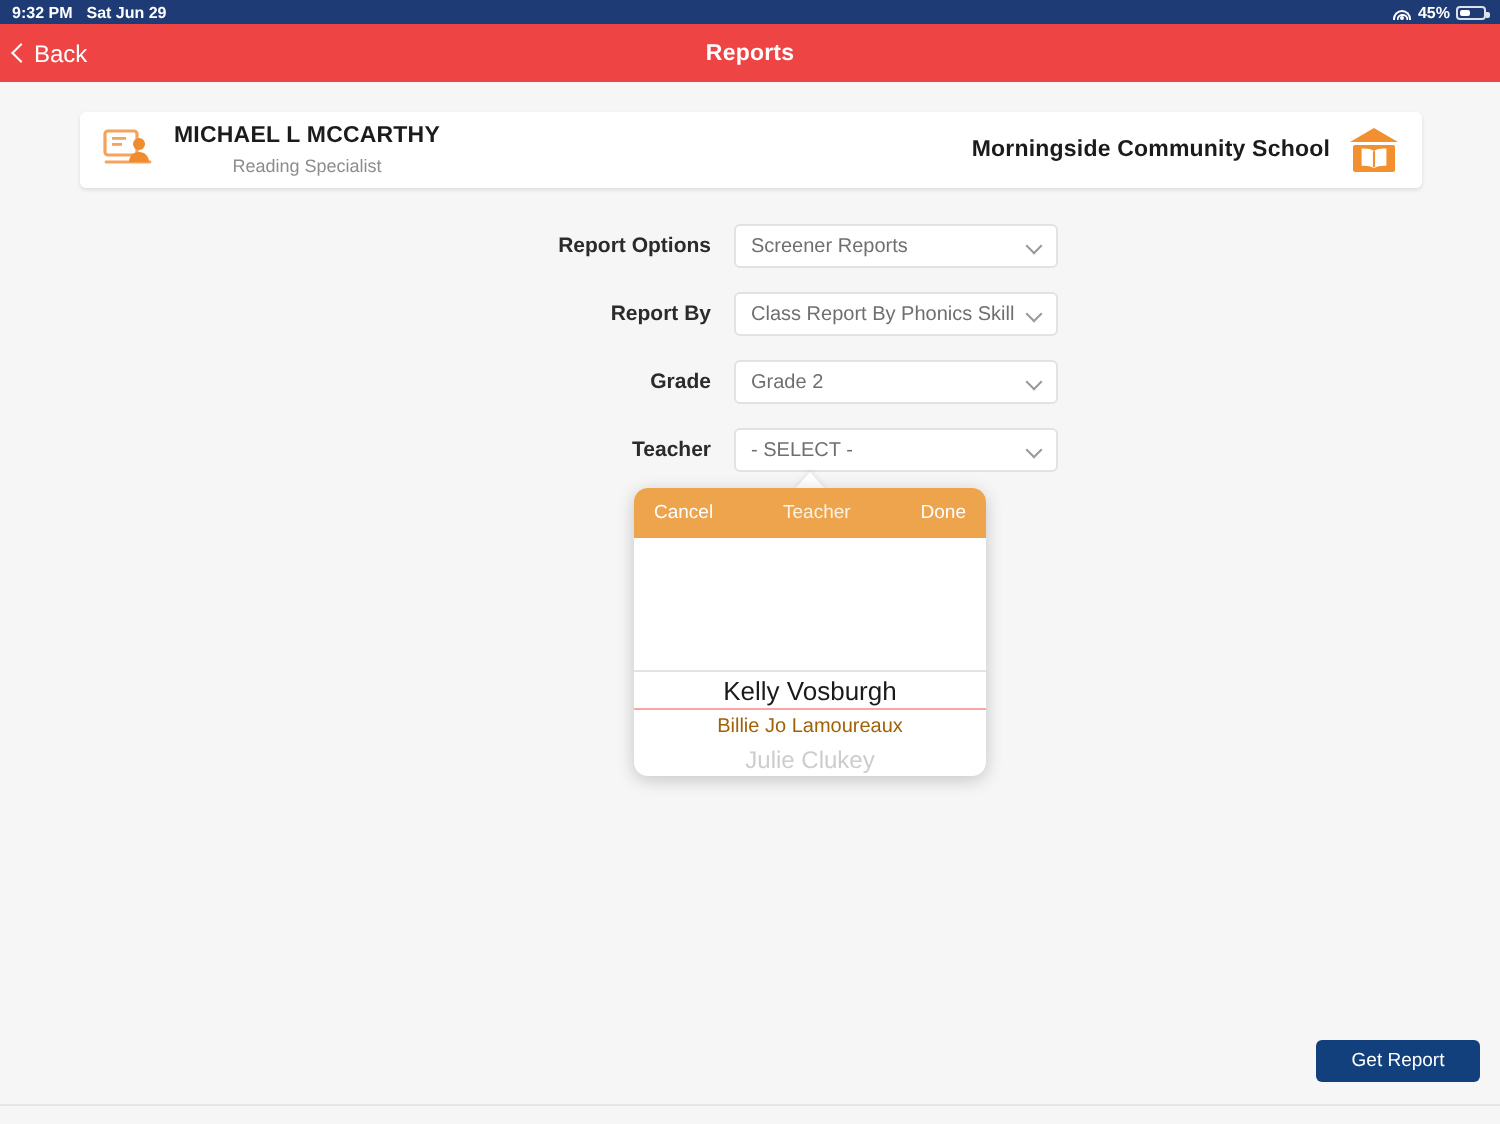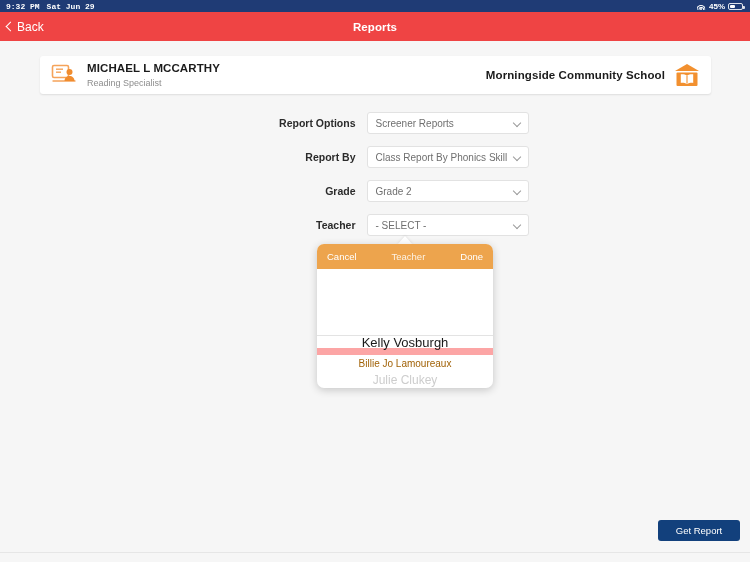--- a/index.html
+++ b/index.html
@@ -11,21 +11,21 @@
   }
   #app { position: relative; width: 750px; height: 562px; background: #f6f6f6; }
 
   
   .statusbar {
     position: absolute; top: 0; left: 0; width: 750px; height: 12px;
     background: #1f3b75; color: #ffffff;
     font-size: 8px; font-weight: bold;
     display: flex; align-items: center;
   }
-  .sb-left { display: flex; align-items: flex-start; gap: 7px; padding-left: 6px; font-family: Liberation Mono, monospace; }
+  .sb-left { display: flex; align-items: flex-start; gap: 7px; padding-left: 6px; }
   .sb-right { margin-left: auto; display: flex; align-items: center; gap: 3px; padding-right: 7px; }
   .wifi-icon { display: inline-block; width: 9px; height: 7px; position: relative; }
   .wifi-icon i {
     position: absolute; left: 50%; bottom: 0; transform: translateX(-50%);
     border: 1px solid #fff; border-radius: 50% 50% 0 0 / 100% 100% 0 0;
     border-bottom: none; background: transparent;
   }
   .wifi-icon i.a { width: 9px; height: 4.5px; }
   .wifi-icon i.b { width: 5.5px; height: 3px; }
   .wifi-icon i.c { width: 2px; height: 2px; background: #fff; border-radius: 50%; border: none; }
@@ -64,21 +64,21 @@
   .header-card {
     position: absolute; top: 56px; left: 40px; width: 671px; height: 38px;
     background: #ffffff; border-radius: 3px;
     box-shadow: 0 1px 2px rgba(0,0,0,.10);
     display: flex; align-items: center; padding: 0 11px;
   }
   .user-block { display: flex; align-items: center; gap: 10px; }
   .teach-icon { width: 26px; height: 22px; flex: none; }
   .user-text { line-height: 1.25; }
   .user-name { font-size: 11.5px; font-weight: bold; color: #1b1b1b; letter-spacing: .1px; }
-  .user-role { font-size: 9px; color: #8d8d8d; margin-top: 3px; }
+  .user-role { font-size: 9px; color: #8d8d8d; margin-top: 3px; text-align: center; }
   .school-block { margin-left: auto; display: flex; align-items: center; gap: 9px; }
   .school-name { font-size: 11.5px; font-weight: bold; color: #1b1b1b; letter-spacing: .1px; }
   .school-icon { width: 26px; height: 25px; flex: none; }
 
   
   .form { position: absolute; top: 112px; left: 0; width: 750px; }
   .form-row {
     display: flex; align-items: center; justify-content: center;
     height: 22px; margin-bottom: 12px;
   }
@@ -121,21 +121,21 @@
   .pop-bar .act { font-size: 9.5px; cursor: pointer; }
   .pop-bar .title { font-size: 9.5px; color: #fdf2e3; }
   .picker { position: relative; height: 119px; }
   .pick-row {
     text-align: center; font-size: 13px; color: #1a1a1a;
     line-height: 1; white-space: nowrap;
   }
   .pick-spacer { height: 66px; }
   .pick-sel {
     height: 20px; display: flex; align-items: center; justify-content: center;
-    border-top: 1px solid #e3e3e3; border-bottom: 7px solid #fca5a5;
+    border-top: 1px solid #e3e3e3; border-bottom: 1px solid #fca5a5;
   }
   .pick-r1 { height: 17px; display: flex; align-items: center; justify-content: center;
              font-size: 10px; color: #a16207; }
   .pick-r2 { height: 15px; display: flex; align-items: center; justify-content: center;
              font-size: 12px; color: #cdcdcd; }
   .pick-r3 { height: 13px; display: flex; align-items: center; justify-content: center;
              font-size: 10px; color: #e4e4e4; }
 
   
   .get-report {

